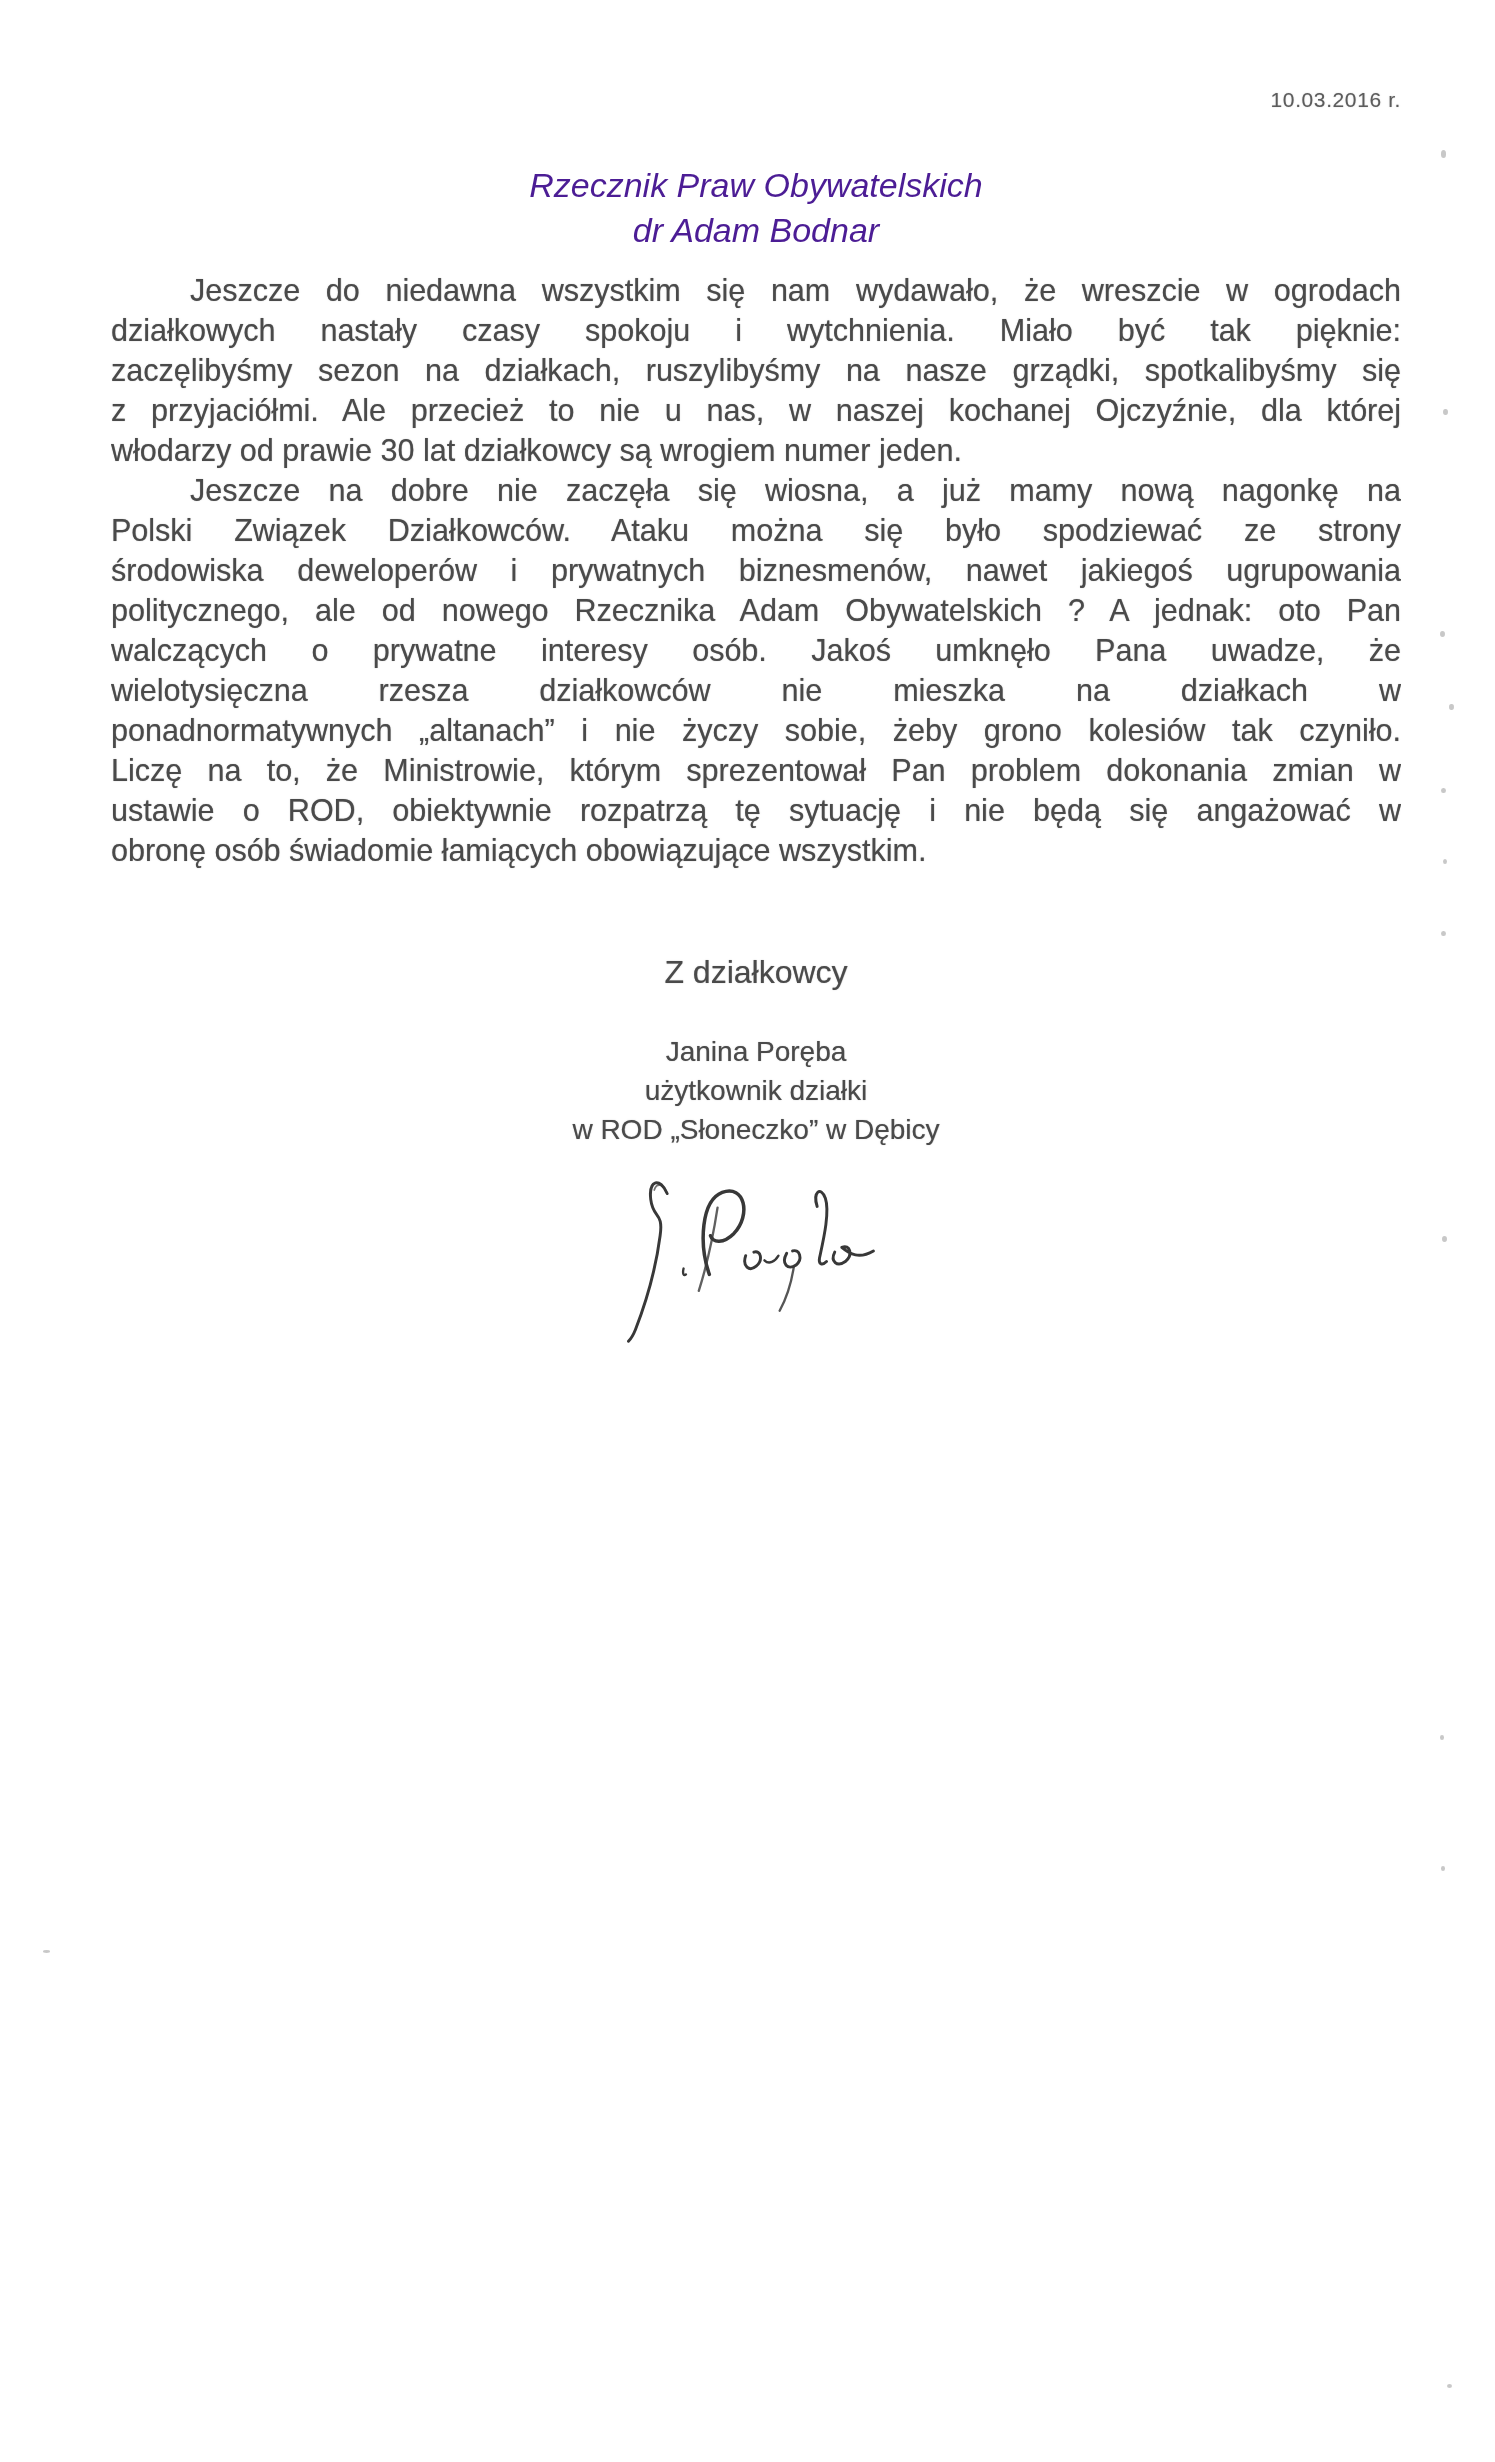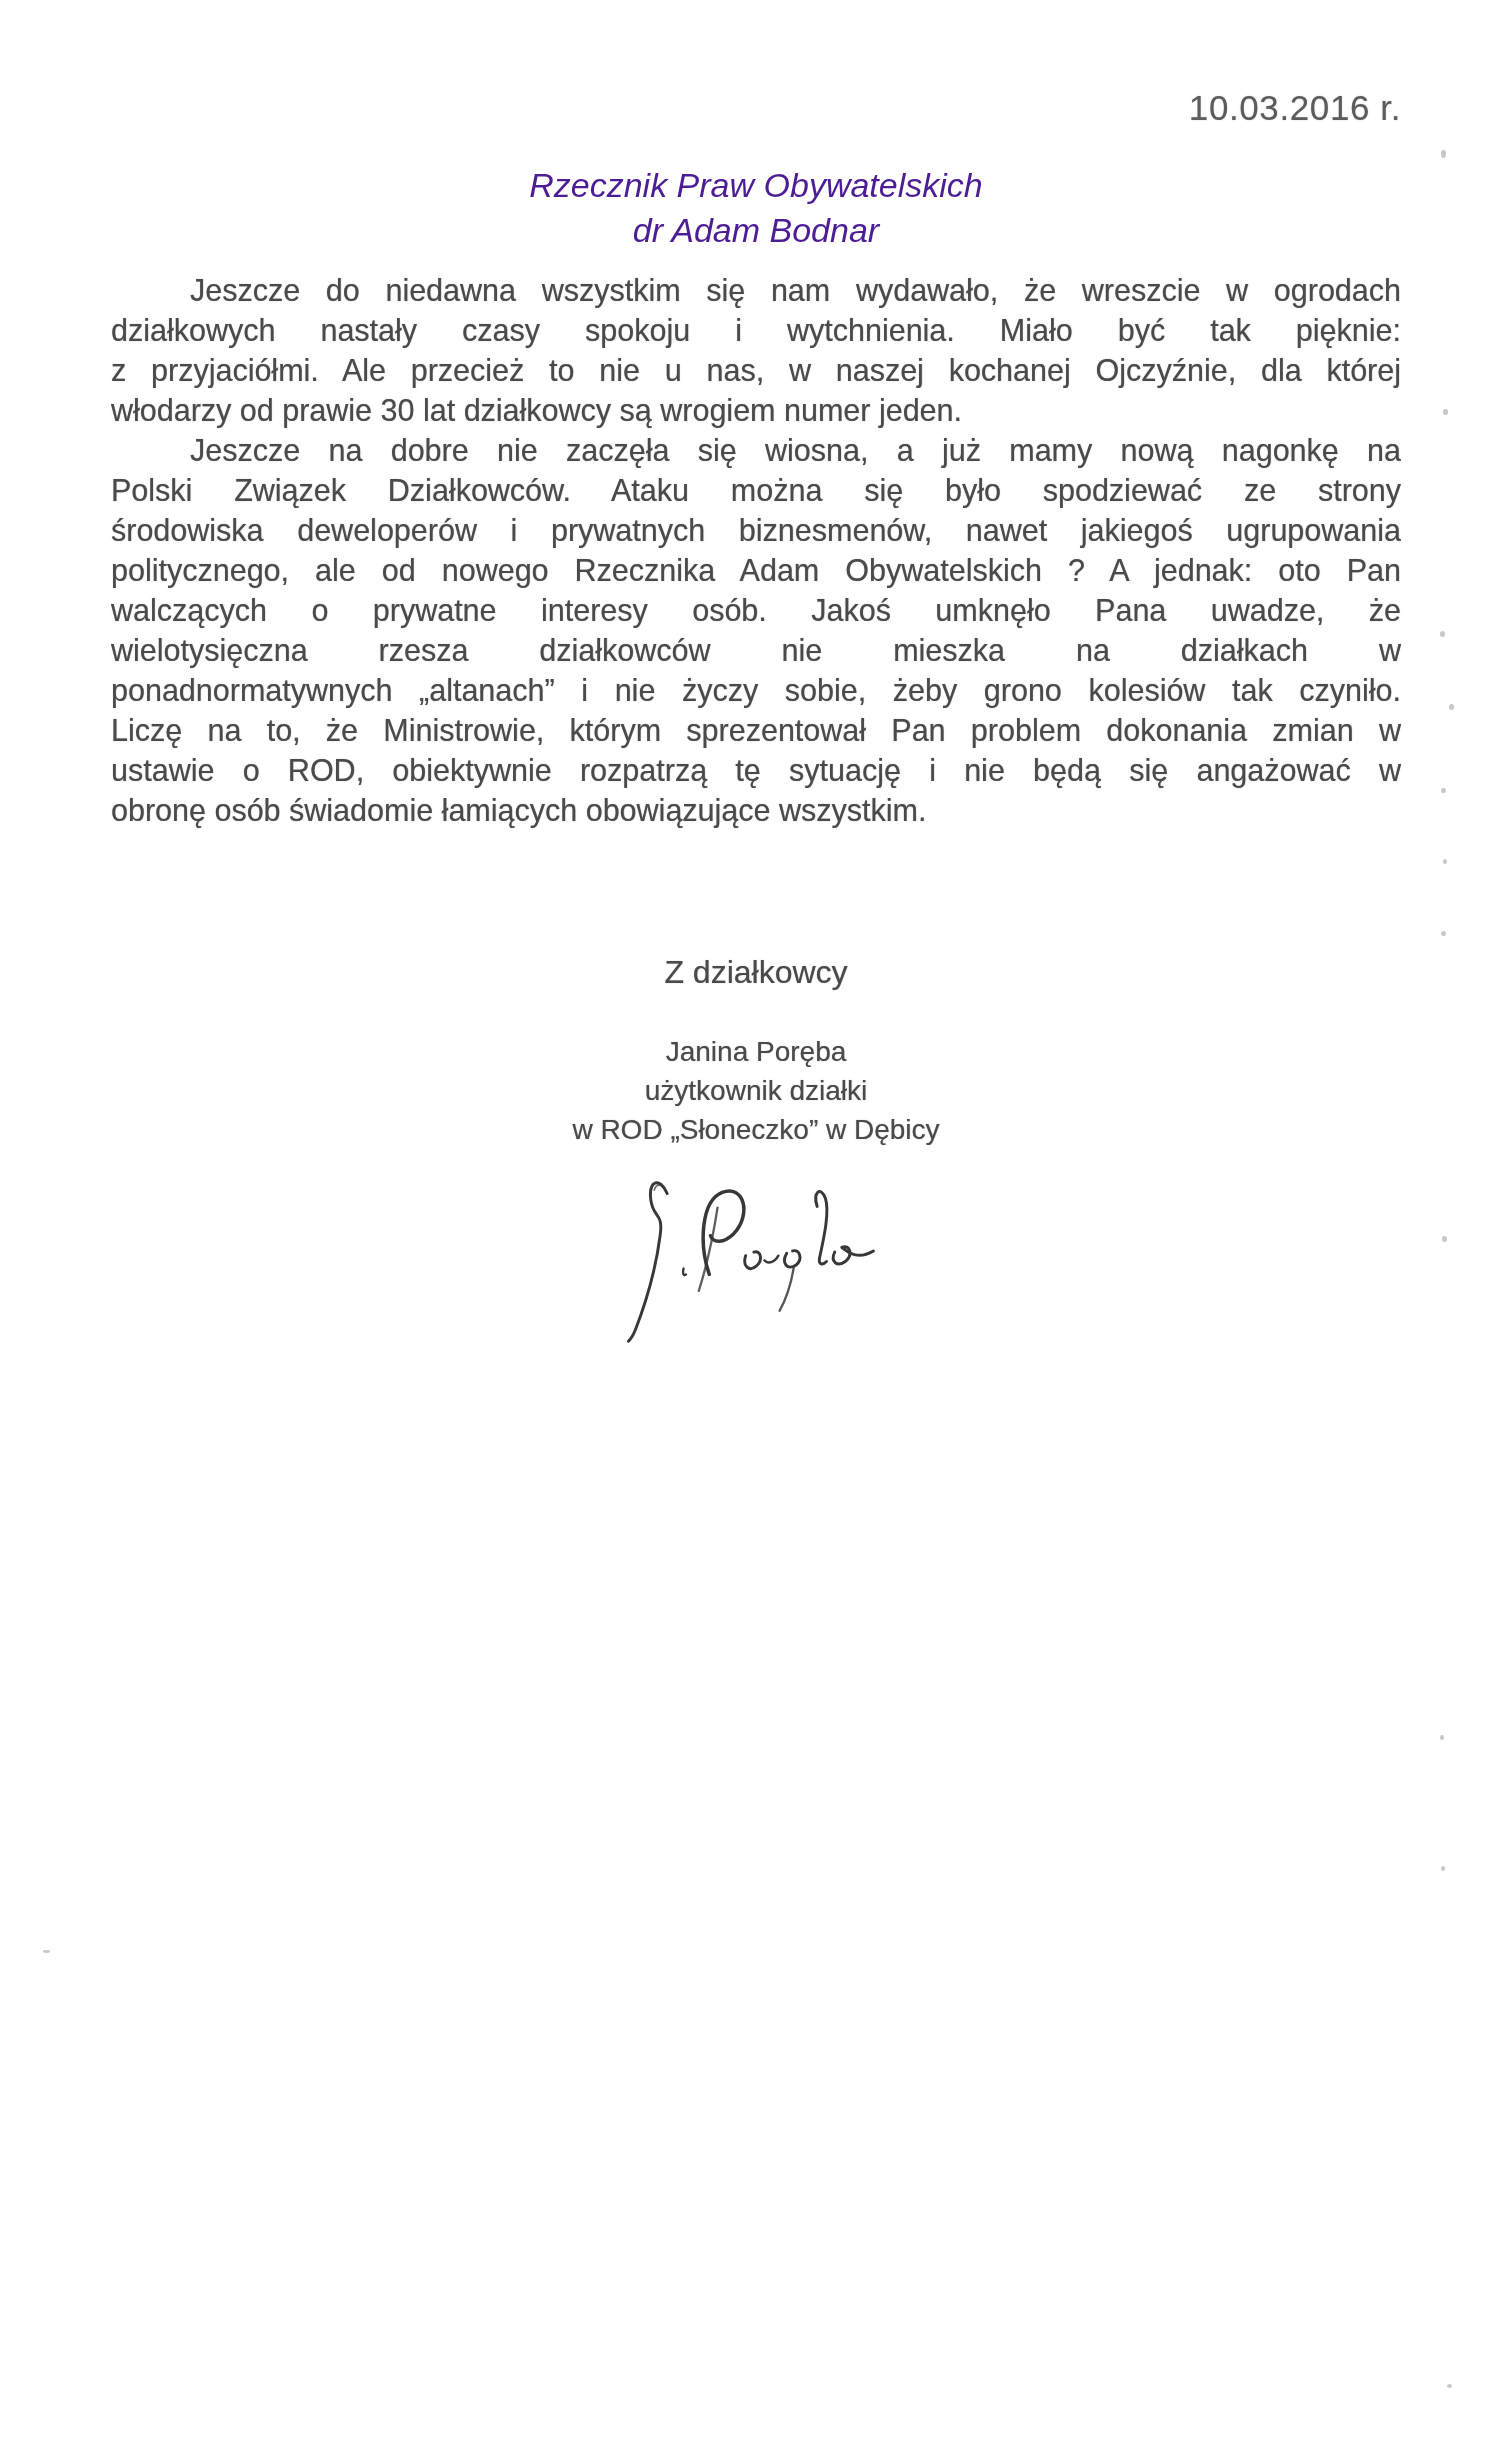--- a/index.html
+++ b/index.html
@@ -16,21 +16,21 @@
   
   .scan-text {
     color: #4a4a4a;
     text-shadow: 0 0 1.2px rgba(125,125,125,0.55), 0.3px 0.3px 0 rgba(90,90,90,0.35);
   }
 
   .date {
     position: absolute;
     top: 88px;
     right: 94px;
-    font-size: 35px;
+    font-size: 21px;
     letter-spacing: 0.6px;
     color: #5c5c5c;
     text-shadow: 0 0 1.2px rgba(140,140,140,0.6);
   }
 
   .recipient {
     position: absolute;
     top: 163px;
     left: 111px;
     width: 1290px;
@@ -110,20 +110,21 @@
 
   <div class="recipient">
     <div>Rzecznik Praw Obywatelskich</div>
     <div>dr Adam Bodnar</div>
   </div>
 
   <div class="body-text scan-text">
     <div>
       <div class="line first">Jeszcze do niedawna wszystkim się nam wydawało, że wreszcie w ogrodach</div>
       <div class="line">działkowych nastały czasy spokoju i wytchnienia. Miało być tak pięknie:</div>
+      <div class="line">zaczęlibyśmy sezon na działkach, ruszylibyśmy na nasze grządki, spotkalibyśmy się</div>
       <div class="line">z przyjaciółmi. Ale przecież to nie u nas, w naszej kochanej Ojczyźnie, dla której</div>
       <div class="line last">włodarzy od prawie 30 lat działkowcy są wrogiem numer jeden.</div>
     </div>
     <div>
       <div class="line first">Jeszcze na dobre nie zaczęła się wiosna, a już mamy nową nagonkę na</div>
       <div class="line">Polski Związek Działkowców. Ataku można się było spodziewać ze strony</div>
       <div class="line">środowiska deweloperów i prywatnych biznesmenów, nawet jakiegoś ugrupowania</div>
       <div class="line">politycznego, ale od nowego Rzecznika Adam Obywatelskich ? A jednak: oto Pan</div>
       <div class="line">walczących o prywatne interesy osób. Jakoś umknęło Pana uwadze, że</div>
       <div class="line">wielotysięczna rzesza działkowców nie mieszka na działkach w</div>

